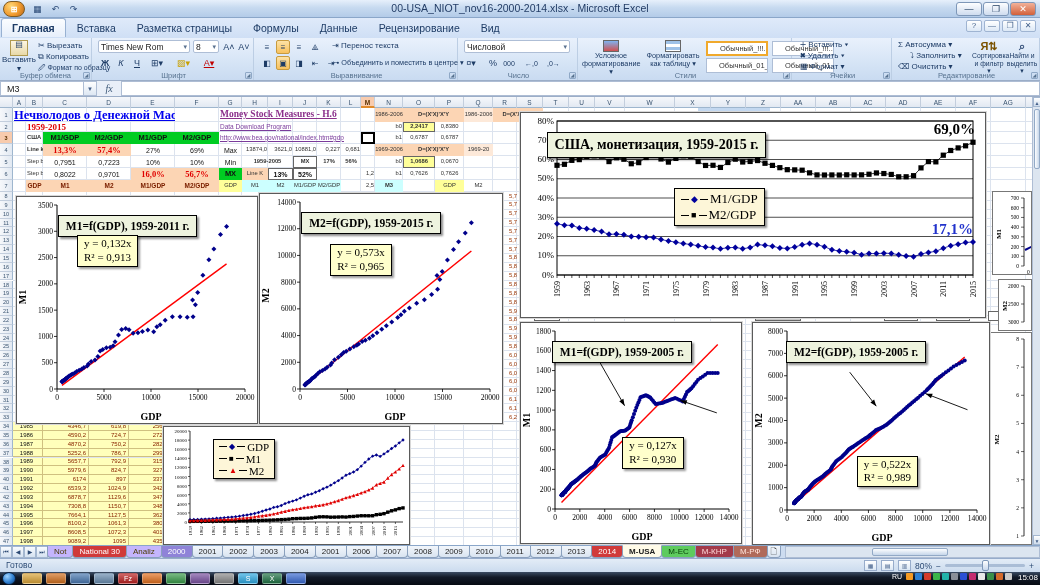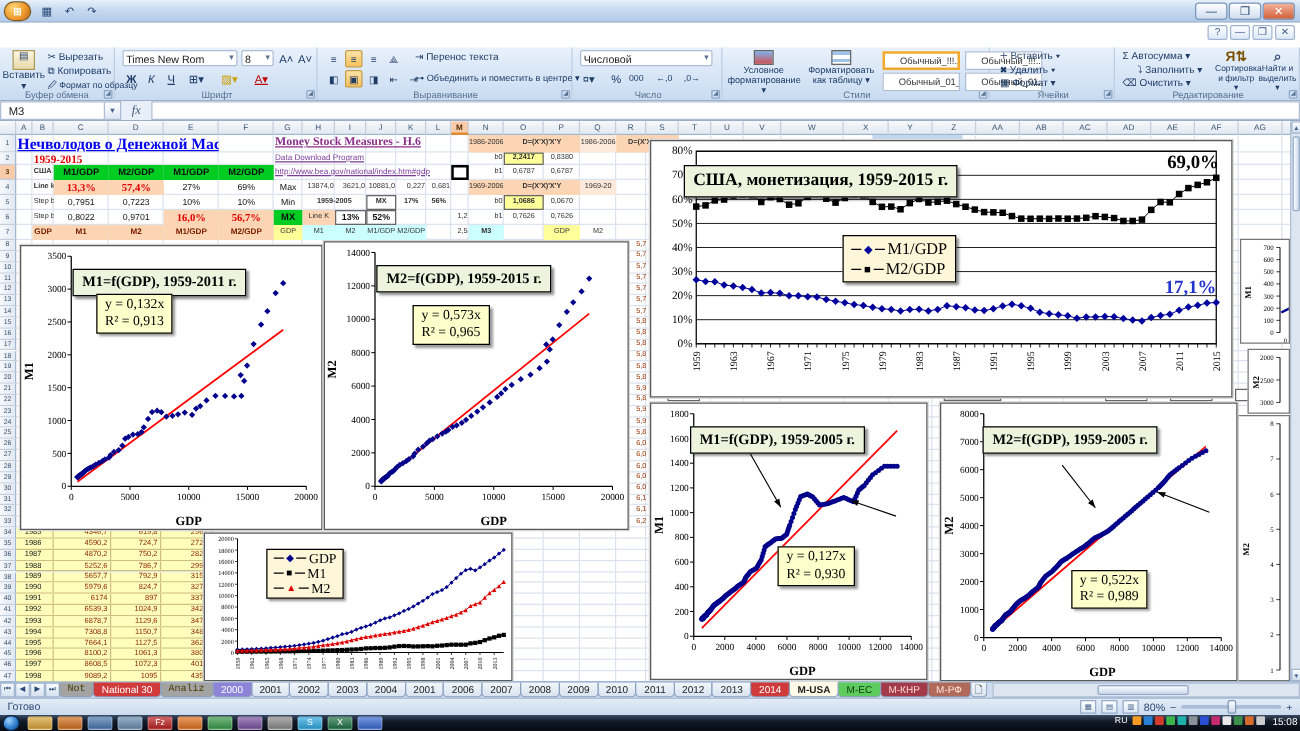--- a/index.html
+++ b/index.html
@@ -98,21 +98,21 @@
   .mini{position:absolute;background:#fff;border:1px solid #777;z-index:9;overflow:hidden;}
   .vscroll{position:absolute;right:0;top:0;width:8px;height:448px;background:#dce5f0;border-left:1px solid #aebdd4;}
   .vthumb{position:absolute;left:1px;top:12px;width:6px;height:60px;background:linear-gradient(90deg,#fdfeff,#c6d6ea);border:1px solid #92a9c6;border-radius:2px;}
   .sarr{position:absolute;left:0;width:8px;height:10px;font-size:5px;color:#44608a;text-align:center;line-height:10px;background:linear-gradient(#fff,#cfdcec);border:1px solid #a4b7d0;}
   
   .tabbar{position:absolute;left:0;top:545px;width:1040px;height:13px;background:#cddcf0;border-top:1px solid #8aa6c9;display:flex;align-items:flex-start;}
   .tnav{width:12px;height:12px;font-size:6px;text-align:center;line-height:11px;color:#2c4a74;background:linear-gradient(#f8fbff,#d6e2f1);border:1px solid #a4b7d0;}
   .stab{height:12px;padding:0 6px;font-size:8px;line-height:11px;color:#222;background:linear-gradient(#f2f6fb,#d9e4f1);
      border:1px solid #8aa0bd;border-top:none;border-radius:0 0 4px 4px;margin-left:-1px;white-space:nowrap;}
   .t-red{background:#d03a3a;color:#fff;}
-  .t-yellow{background:#a3a3a3;color:#4a3a00;font-family:Liberation Mono, monospace;}
+  .t-yellow{background:#c4b5fd;color:#4a3a00;}
   .t-purple{background:#8f83d8;color:#fff;}
   .t-green{background:#5ecb5e;color:#083d08;}
   .t-darkred{background:#a33a4a;color:#ffd7d7;}
   .t-brown{background:#b06a5a;color:#ffe3da;}
   .t-active{background:#fffbe8;font-weight:bold;border-top:1px solid #fffbe8;margin-top:-1px;height:13px;z-index:3;}
   .hscroll{flex:1;height:12px;background:#dce5f0;border:1px solid #aebdd4;margin-left:4px;position:relative;}
   .hthumb{position:absolute;left:34%;top:1px;width:30%;height:8px;background:linear-gradient(#fdfeff,#c6d6ea);border:1px solid #92a9c6;border-radius:2px;}
   
   .sbar{position:absolute;left:0;top:558px;width:1040px;height:14px;background:linear-gradient(#e3ecf7,#cbdbee);border-top:1px solid #97accb;font-size:8.5px;color:#2c4a74;}
   .zoomctrl{position:absolute;right:6px;top:1px;display:flex;align-items:center;gap:4px;}
@@ -136,27 +136,29 @@
 
 <div class="screen">
 
   <div class="titlebar">
     <div class="orb">⊞</div>
     <div class="qat">
       <div class="qbtn">▦</div>
       <div class="qbtn">↶</div>
       <div class="qbtn">↷</div>
     </div>
+    <div class="wtitle">00-USA_NIOT_nov16-2000-2014.xlsx - Microsoft Excel</div>
     <div class="wbtns">
       <div class="wb">—</div>
       <div class="wb">❐</div>
       <div class="wb close">✕</div>
     </div>
   </div>
 
+  <div class="tabsrow" id="rtabs"><div class="rtab active">Главная</div><div class="rtab">Вставка</div><div class="rtab">Разметка страницы</div><div class="rtab">Формулы</div><div class="rtab">Данные</div><div class="rtab">Рецензирование</div><div class="rtab">Вид</div></div>
   <div class="wbtns2">
     <div class="wb2">?</div>
     <div class="wb2">—</div>
     <div class="wb2">❐</div>
     <div class="wb2">✕</div>
   </div>
 
   <div class="ribbon" id="ribbon">
       <div class="rgroup" style="left: 0px; width: 92px;">
         <div class="glabel">Буфер обмена</div>

